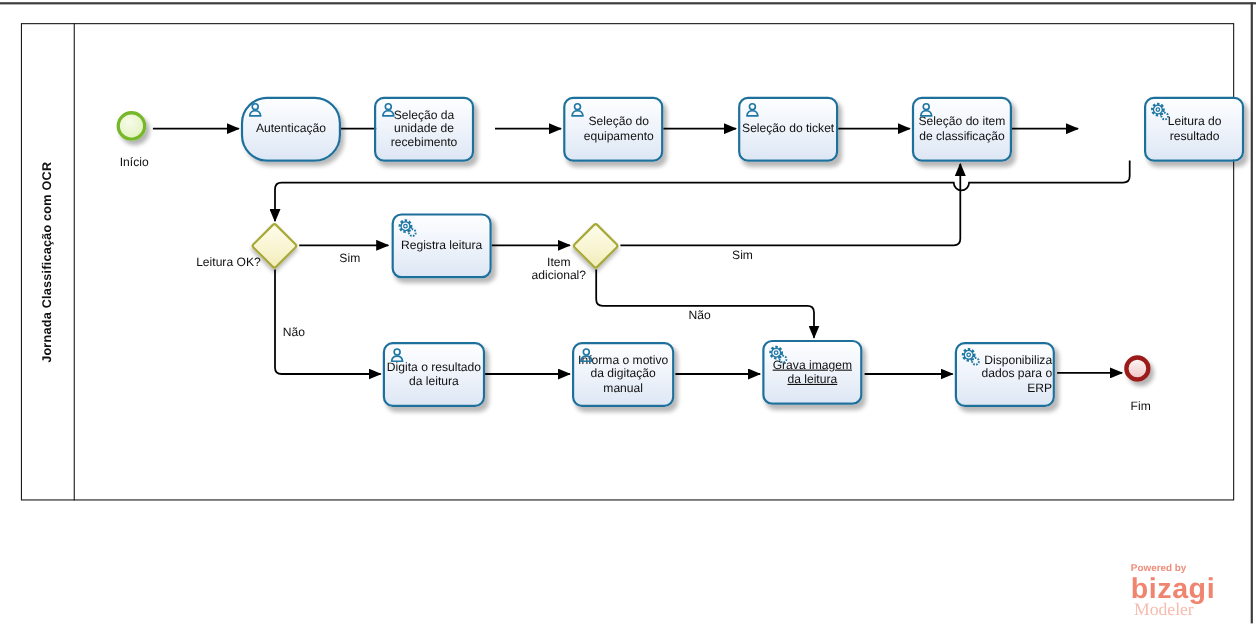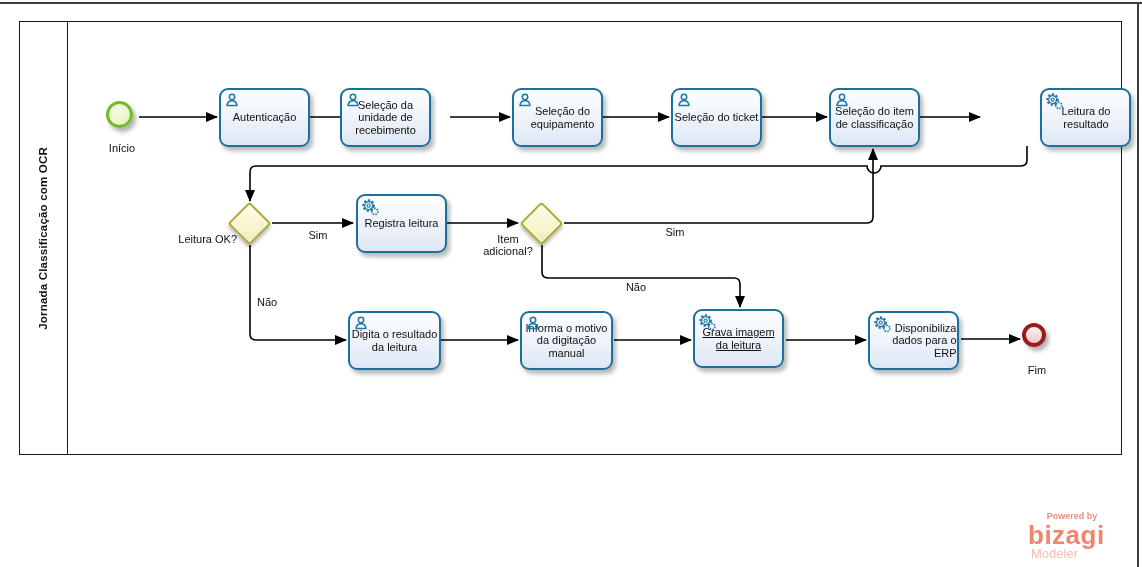--- a/index.html
+++ b/index.html
@@ -24,23 +24,23 @@
                background:radial-gradient(circle at 40% 35%,#f7fbea 0%,#e9f5cd 55%,#dff0b6 100%);}
   .event-end{width:24px;height:24px;border:4px solid #9b1b1b;
              background:linear-gradient(180deg,#fdf4f4 0%,#f6dcdc 55%,#f0c8c8 100%);}
   .gateway{width:31px;height:31px;transform:rotate(45deg);border:2.5px solid #a8a835;border-radius:3px;
            background:linear-gradient(135deg,#fdfcec 0%,#f8f4cf 60%,#f1ecb8 100%);
            box-shadow:2px 2px 4px rgba(0,0,0,0.3);}
   .lbl{position:absolute;z-index:3;font-size:11px;line-height:12px;}
   .lbl.c{text-align:center;}
   .lbl.r{text-align:right;}
   .bizagi{position:absolute;left:1028px;top:512px;width:90px;z-index:3;line-height:1;}
-  .bz-powered{font-size:9px;color:#ee8d7b;text-align:center;padding-right:2px;font-weight:bold;}
+  .bz-powered{font-size:9px;color:#ee8d7b;text-align:left;padding-right:2px;font-weight:bold;}
   .bz-brand{font-size:26px;font-weight:bold;color:#f0856f;letter-spacing:.5px;margin-top:1px;}
-  .bz-product{font-size:13px;color:#f7bcae;margin-top:-1px;padding-left:3px;}
+  .bz-product{font-size:16px;color:#f7bcae;margin-top:-1px;padding-left:3px;font-family:Liberation Serif, serif;}
 </style>
 </head>
 <body>
 
 <div id="stage">
 
   <div class="frame-top"></div>
   <div class="frame-right"></div>
 
   <div class="pool"></div>
@@ -73,21 +73,21 @@
       <path d="M961 339 L1020 339" marker-end="url(#arr)"></path>
     </g>
   </svg>
 
   <div class="node event event-start" style="left:106px;top:101px;"></div>
   <div class="lbl c" style="left:92px;top:142px;width:60px;">Início</div>
 
   <div class="node event event-end" style="left:1022px;top:323px;"></div>
   <div class="lbl c" style="left:1007px;top:364px;width:60px;">Fim</div>
 
-  <div class="node task" style="left:219px;top:88px;">
+  <div class="node task" style="left:219px;top:88px;border-radius:24px;">
     <span class="ticon">
       <svg width="16" height="16" viewBox="0 0 16 16">
           <circle cx="8" cy="5" r="2.7" fill="none" stroke="#2077a4" stroke-width="1.5"></circle>
           <path d="M3 13.4 C3.4 9.9 5.4 8.7 8 8.7 C10.6 8.7 12.6 9.9 13 13.4 Z" fill="none" stroke="#2077a4" stroke-width="1.5" stroke-linejoin="round"></path>
         </svg>
     </span>
     <span class="tlabel">Autenticação</span>
   </div>
 
   <div class="node task" style="left:340px;top:88px;">

